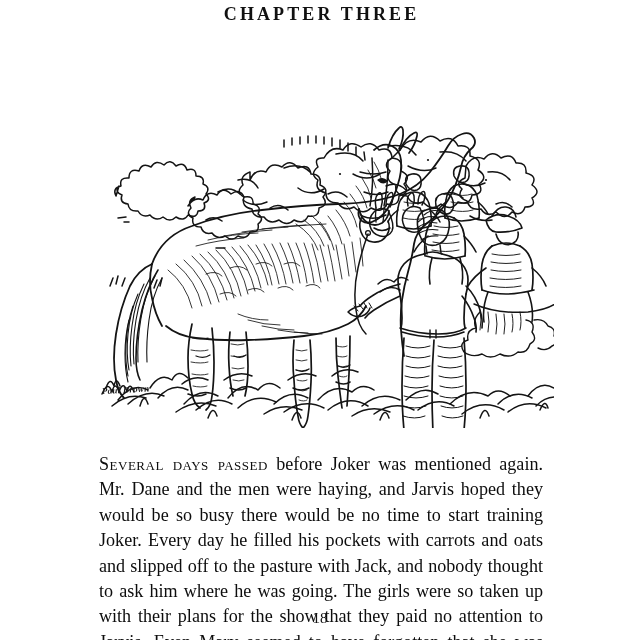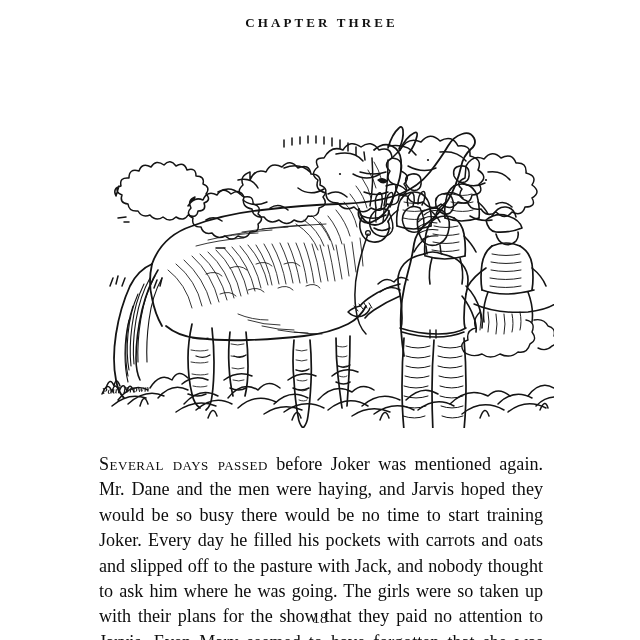--- a/index.html
+++ b/index.html
@@ -20,27 +20,27 @@
     width: 640px;
     height: 640px;
     background: #ffffff;
     box-sizing: border-box;
   }
 
   
   .chapter-label {
     text-align: center;
     font-family: "Liberation Serif", serif;
-    font-size: 13px;
+    font-size: 18px;
     letter-spacing: 3.1px;
     text-indent: 3.1px;
     font-weight: 700;
     color: #111;
     margin: 0;
-    padding-top: 15px;
+    padding-top: 4px;
     font-variant: normal;
     white-space: pre;
   }
   .chapter-title {
     text-align: center;
     font-family: "Liberation Serif", serif;
     font-style: italic;
     font-size: 24px;
     letter-spacing: 4.2px;
     text-indent: 4.2px;

